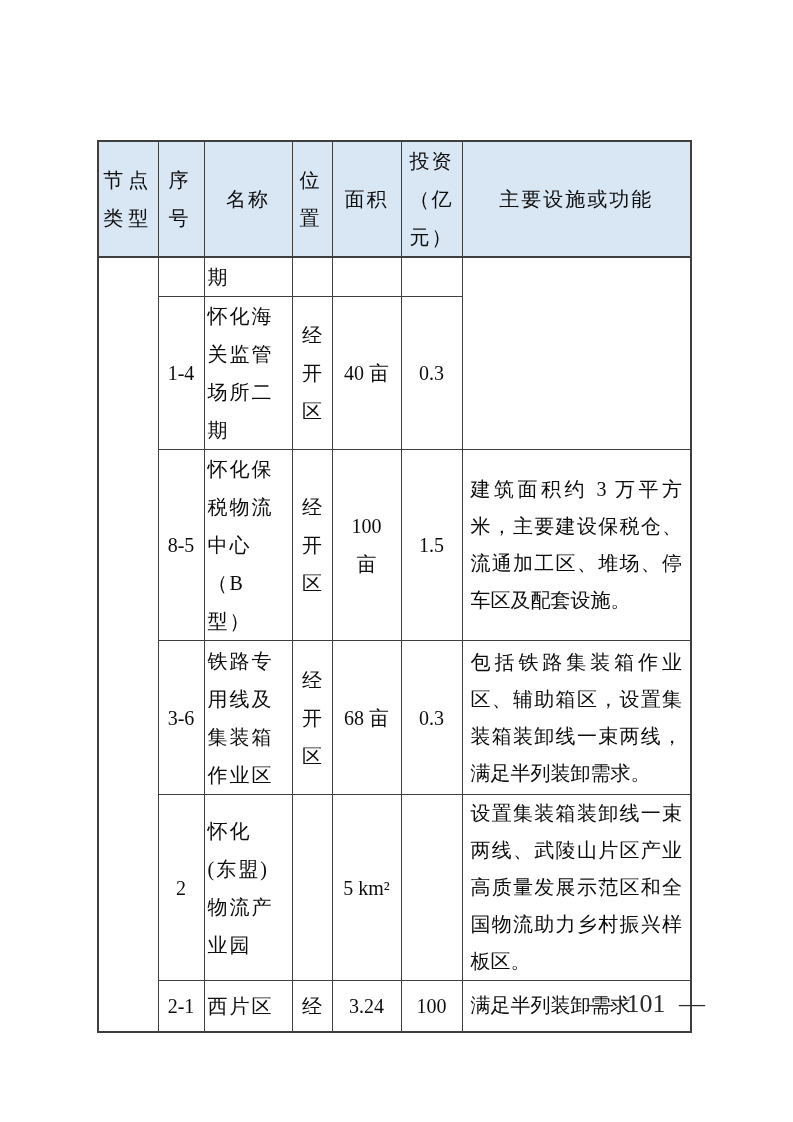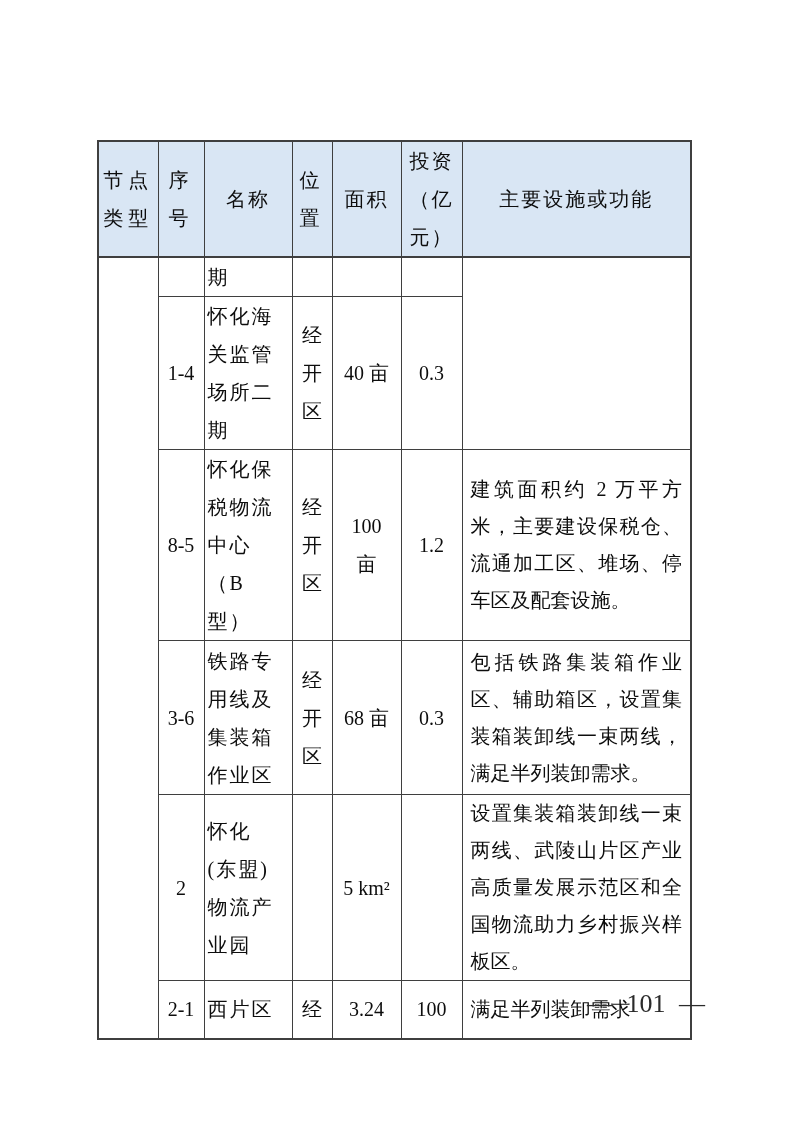--- a/index.html
+++ b/index.html
@@ -49,21 +49,21 @@
     white-space: normal;
     padding: 0 8px;
     line-height: 37px;
     letter-spacing: 0;
   }
   tr.r0 { height: 31px; }
   tr.r1 { height: 151px; }
   tr.r2 { height: 155px; }
   tr.r3 { height: 154px; }
   tr.r4 { height: 181px; }
-  tr.r5 { height: 58px; }
+  tr.r5 { height: 51px; }
   .page-number {
     position: absolute;
     left: 586px;
     top: 989px;
     width: 120px;
     text-align: center;
     font-size: 26px;
     color: #2b2b2b;
     word-spacing: 7px;
   }
@@ -125,22 +125,22 @@
         <td>8-5</td>
         <td class="cell-name">怀化保
 税物流
 中心（B
 型）</td>
         <td>经
 开
 区</td>
         <td>100
 亩</td>
-        <td>1.2</td>
-        <td class="cell-fac">建筑面积约 2 万平方米，主要建设保税仓、流通加工区、堆场、停车区及配套设施。</td>
+        <td>1.5</td>
+        <td class="cell-fac">建筑面积约 3 万平方米，主要建设保税仓、流通加工区、堆场、停车区及配套设施。</td>
       </tr>
       <tr class="r3">
         <td>3-6</td>
         <td class="cell-name">铁路专
 用线及
 集装箱
 作业区</td>
         <td>经
 开
 区</td>

